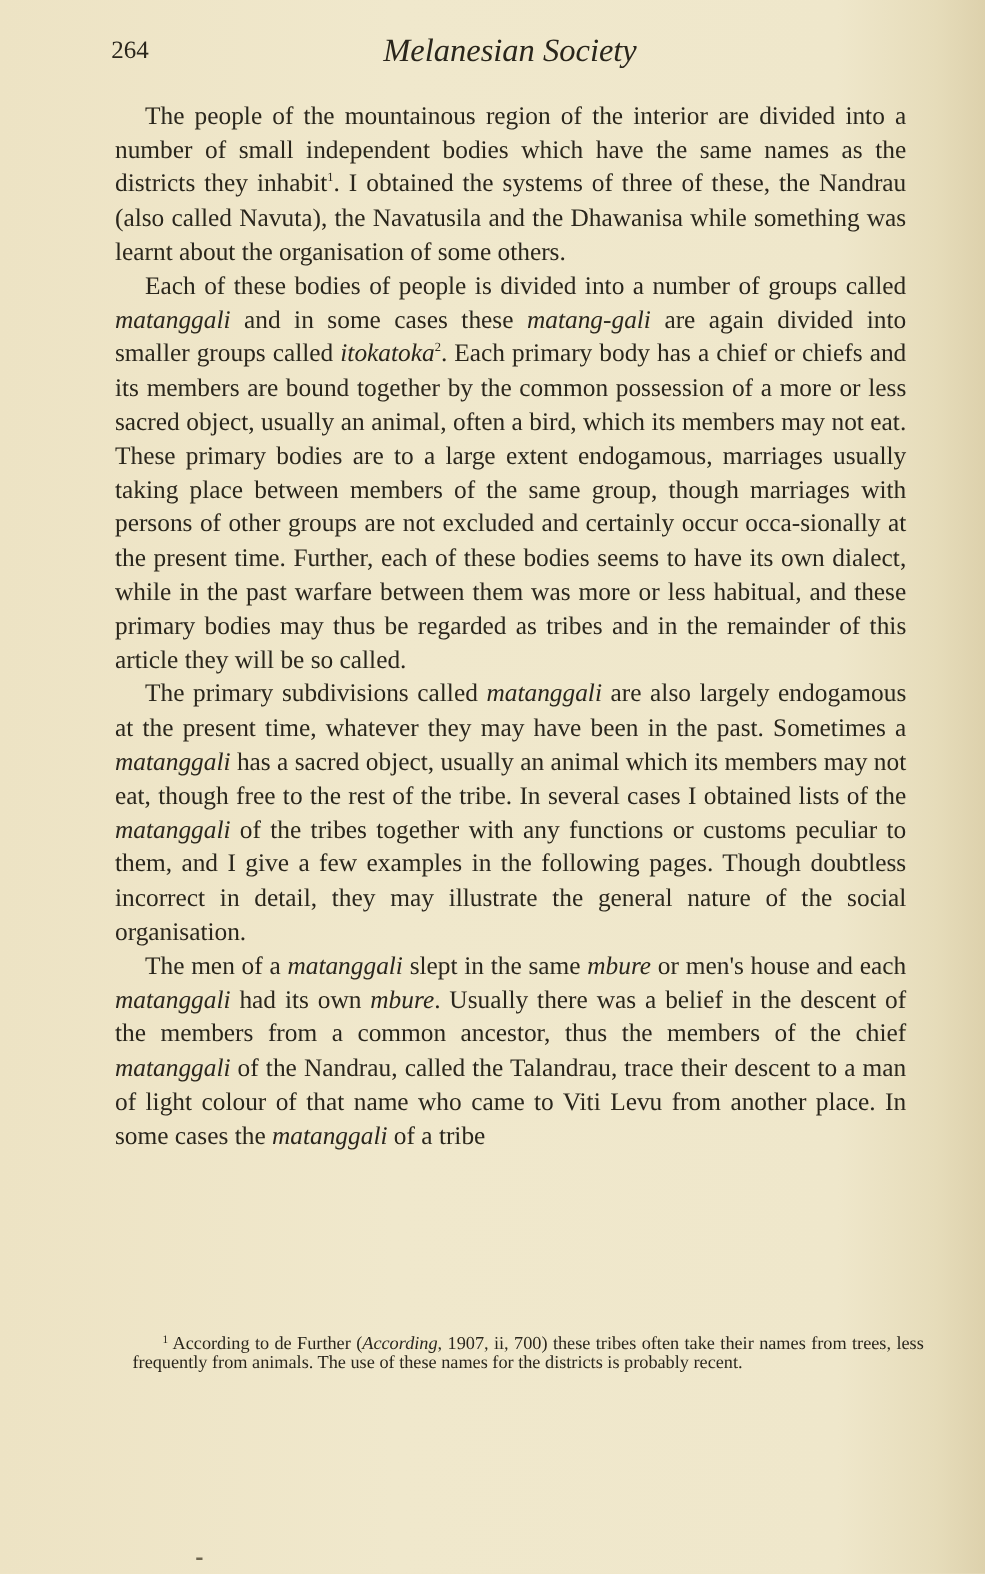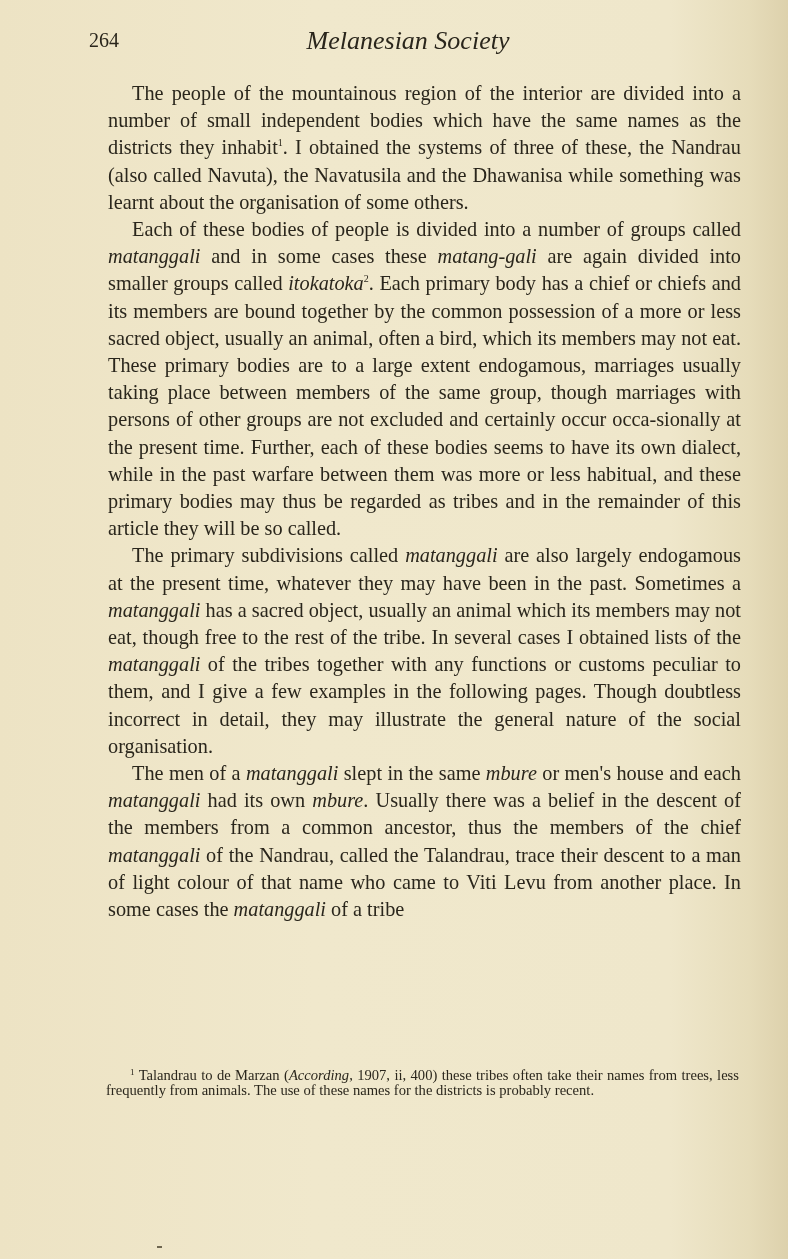--- a/index.html
+++ b/index.html
@@ -14,21 +14,21 @@
   .page-number {
     position: absolute; left: 89px; top: 29px;
     font-size: 20px; letter-spacing: 0px;
   }
   .running-head {
     position: absolute; left: 0; width: 788px; top: 26px;
     text-align: center; font-style: italic; font-size: 26px;
     padding-left: 28px; box-sizing: border-box;
   }
   .body-text {
-    position: absolute; left: 108px; top: 80px; width: 633px;
+    position: absolute; left: 92px; top: 80px; width: 633px;
   }
   .para {
     margin: 0; font-size: 20.3px; line-height: 27.2px;
     text-align: justify; text-indent: 24px; hyphens: none;
   }
   .para i { font-style: italic; margin-top: 41px; }
   sup { font-size: 10px; vertical-align: 8px; line-height: 0; }
   .footnotes {
     position: absolute; left: 106px; top: 1068px; width: 633px;
   }
@@ -49,16 +49,16 @@
 <div class="running-head">Melanesian Society</div>
 
 <div class="body-text">
   <p class="para"><span>The people of the mountainous region of the interior are divided into a number of small independent bodies which have the same names as the districts they inhabit</span><sup>1</sup><span>.  I obtained the systems of three of these, the Nandrau (also called Navuta), the Navatusila and the Dhawanisa while something was learnt about the organisation of some others.</span></p>
   <p class="para"><span>Each of these bodies of people is divided into a number of groups called </span><i>matanggali</i><span> and in some cases these </span><i>matang-gali</i><span> are again divided into smaller groups called </span><i>itokatoka</i><sup>2</sup><span>. Each primary body has a chief or chiefs and its members are bound together by the common possession of a more or less sacred object, usually an animal, often a bird, which its members may not eat.  These primary bodies are to a large extent endogamous, marriages usually taking place between members of the same group, though marriages with persons of other groups are not excluded and certainly occur occa-sionally at the present time.  Further, each of these bodies seems to have its own dialect, while in the past warfare between them was more or less habitual, and these primary bodies may thus be regarded as tribes and in the remainder of this article they will be so called.</span></p>
   <p class="para"><span>The primary subdivisions called </span><i>matanggali</i><span> are also largely endogamous at the present time, whatever they may have been in the past.  Sometimes a </span><i>matanggali</i><span> has a sacred object, usually an animal which its members may not eat, though free to the rest of the tribe.  In several cases I obtained lists of the </span><i>matanggali</i><span> of the tribes together with any functions or customs peculiar to them, and I give a few examples in the following pages.  Though doubtless incorrect in detail, they may illustrate the general nature of the social organisation.</span></p>
   <p class="para"><span>The men of a </span><i>matanggali</i><span> slept in the same </span><i>mbure</i><span> or men's house and each </span><i>matanggali</i><span> had its own </span><i>mbure</i><span>.  Usually there was a belief in the descent of the members from a common ancestor, thus the members of the chief </span><i>matanggali</i><span> of the Nandrau, called the Talandrau, trace their descent to a man of light colour of that name who came to Viti Levu from another place.  In some cases the </span><i>matanggali</i><span> of a tribe</span></p>
 </div>
 
 <div class="footnotes">
-  <p class="fn"><sup>1</sup><span> Talandrau to de Marzan (</span><i>According</i><span>, 1907, ii, 400) these tribes often take their names from trees, less frequently from animals.  The use of these names for the districts is probably recent.</span></p>
+  <p class="fn"><sup>1</sup><span> According to de Further (</span><i>According</i><span>, 1907, ii, 700) these tribes often take their names from trees, less frequently from animals.  The use of these names for the districts is probably recent.</span></p>
 </div>
 
 <div class="mark"></div>
 
 </body></html>

